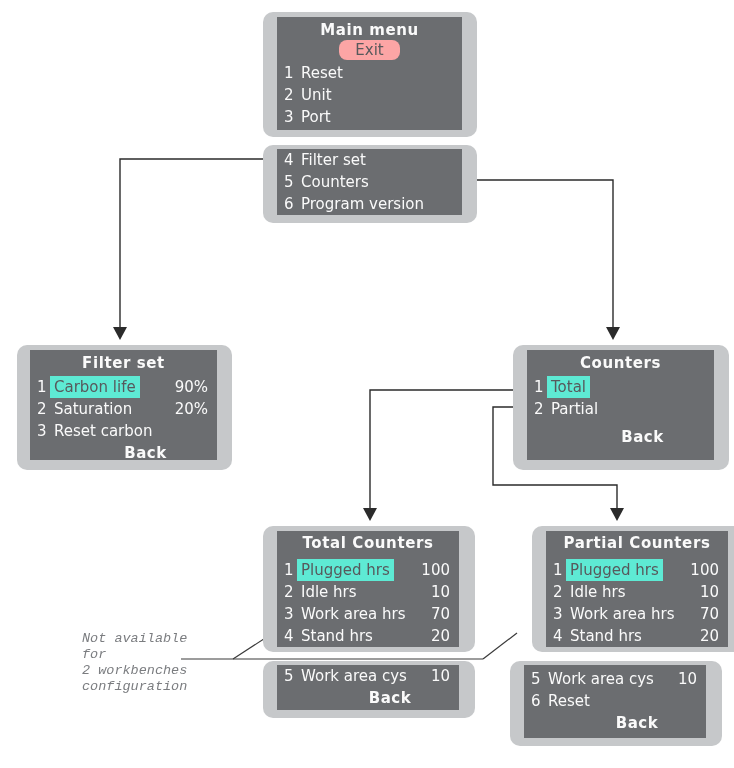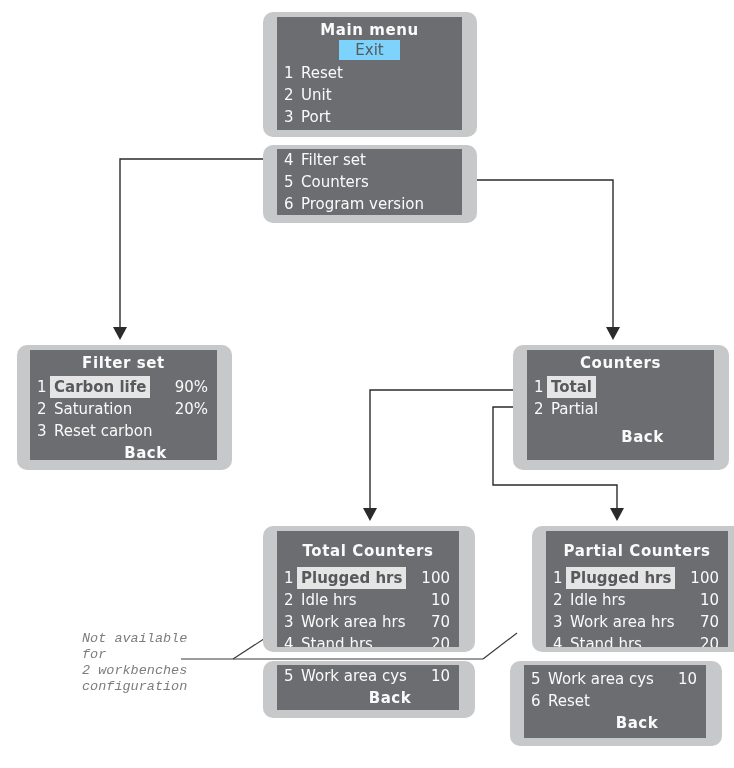--- a/index.html
+++ b/index.html
@@ -13,29 +13,29 @@
     position:absolute; background:#6b6d70; color:#fafafa;
     font-size:15px; line-height:22px; overflow:hidden;
   }
   .title {
     font-weight:bold; text-align:center; letter-spacing:0.6px;
     height:18px; line-height:18px; font-size:15px;
   }
   .row { display:flex; align-items:center; height:22px; padding:0 9px 0 7px; white-space:nowrap; }
   .num { flex:0 0 15px; }
   .lbl { padding:0 2px; }
-  .lbl.hl { background:#e5e5e5; color:#57595c; padding:0 4px; margin-left:-2px;font-weight:bold; }
+  .lbl.hl { background:#5eead4; color:#57595c; padding:0 4px; margin-left:-2px; }
   .val { margin-left:auto; }
   .back { font-weight:bold; text-align:center; height:22px; line-height:22px; letter-spacing:0.5px;padding-left:44px; }
   .exit-row { text-align:center; height:23px; line-height:23px; }
-  .exit-row .hl { background:#7dd3fc; color:#57595c; padding:1px 16px; }
+  .exit-row .hl { background:#fca5a5; color:#57595c; padding:1px 16px;border-radius:8px; }
   
   #screen-main .title { padding-top:4px; }
   #screen-filter .title, #screen-counters .title { padding-top:4px; margin-bottom:4px; }
-  #screen-total .title, #screen-partial .title { padding-top:11px; margin-bottom:7px; }
+  #screen-total .title, #screen-partial .title { padding-top:3px; margin-bottom:7px; }
   #screen-counters .back { margin-top:6px; }
   #screen-partial2 { padding-top:3px; }
   
   #connectors { position:absolute; left:0; top:0; pointer-events:none; }
   
   #annotation {
     position:absolute; left:82px; top:631px; width:120px;
     font-family:Liberation Mono, monospace; font-style:italic;
     font-size:13.5px; line-height:16px; color:#7b7d80;
   }

